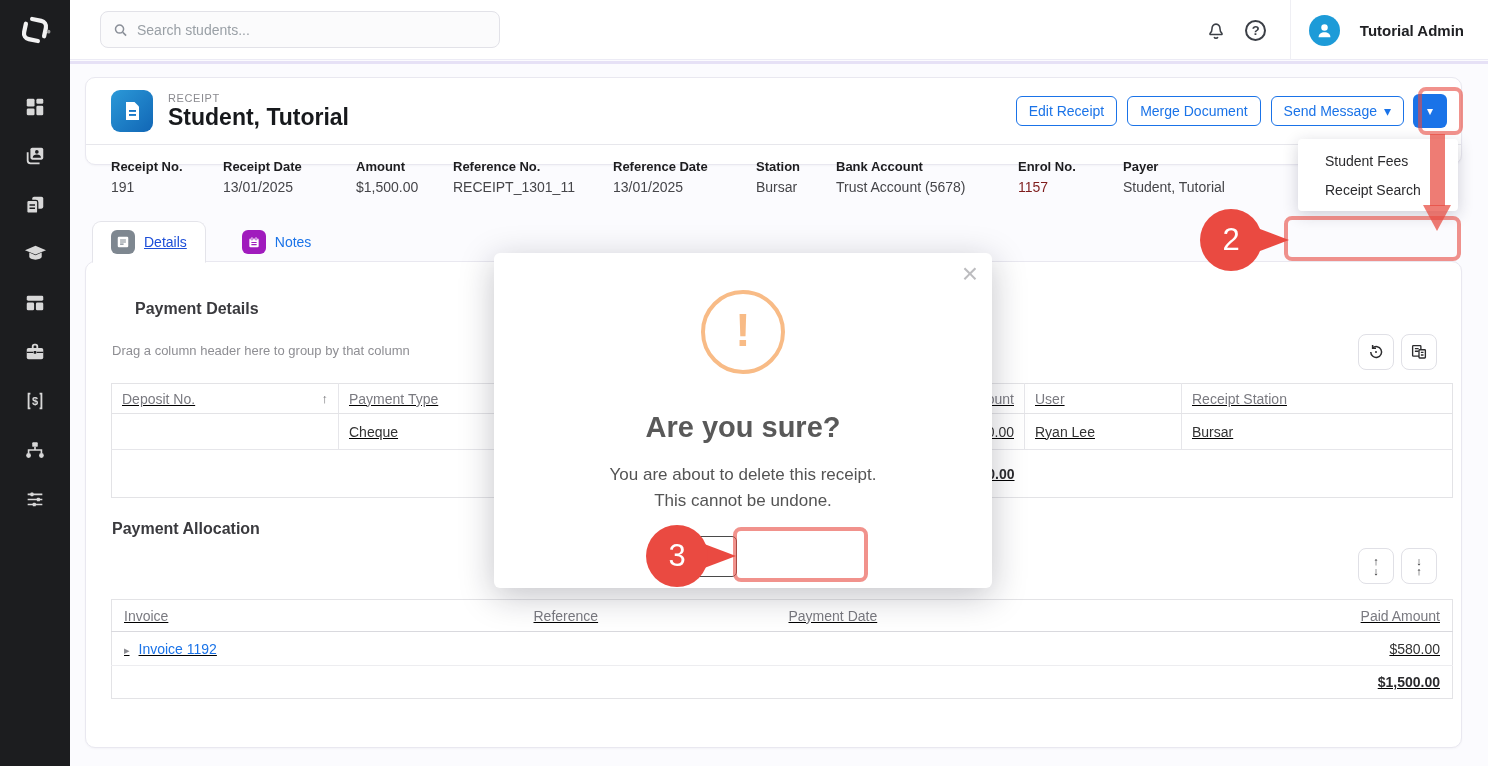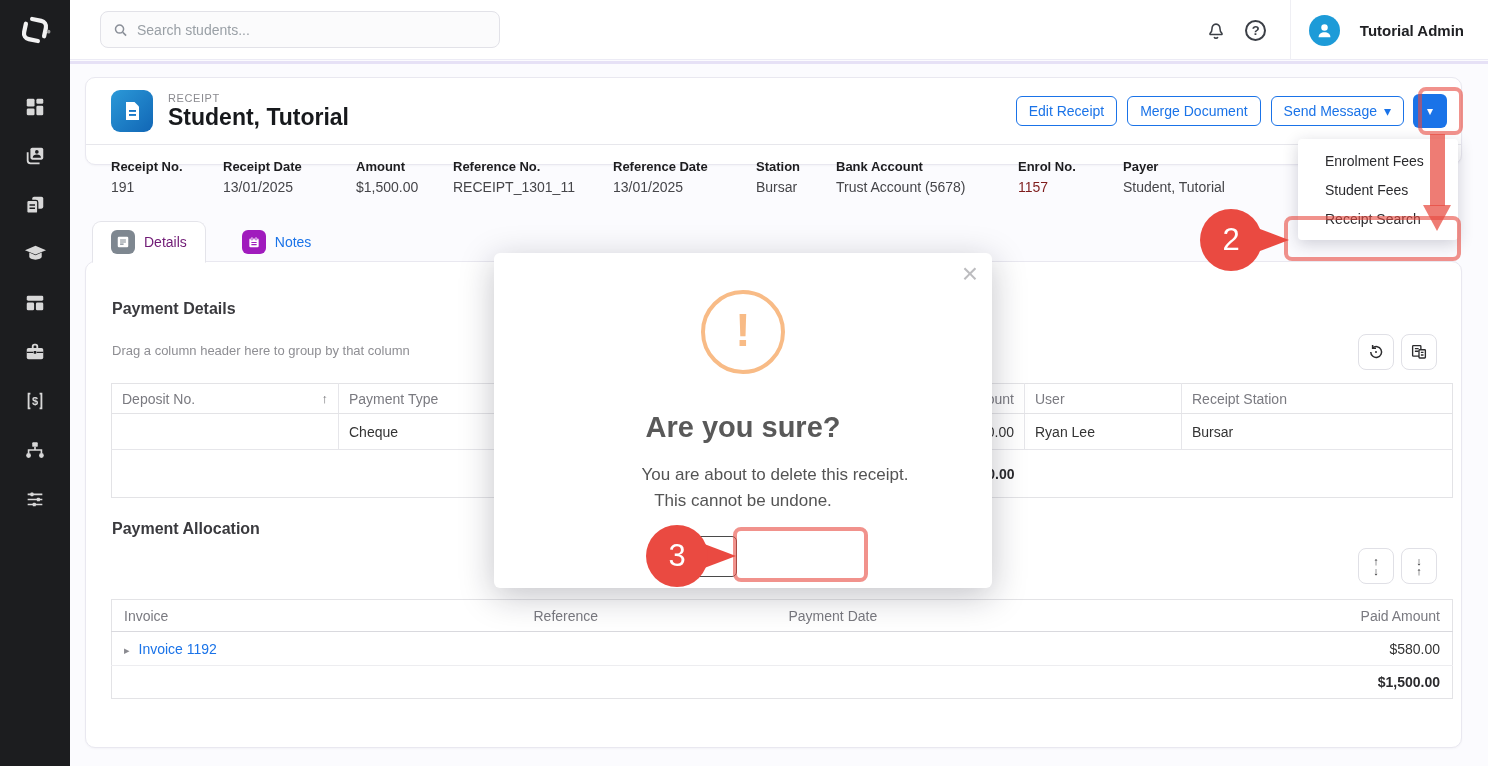--- a/index.html
+++ b/index.html
@@ -38,36 +38,36 @@
   .btn-caret { width:34px; height:34px; margin-left:9px; background:#1a73e8; border:none; border-radius:6px; color:#fff; font-size:12px; cursor:pointer; }
   .summary { display:flex; padding:14px 0 0 25px; }
   .field { display:flex; flex-direction:column; gap:5px; }
   .f-label { font-size:13px; font-weight:700; color:#1d1d1f; }
   .f-value { font-size:14px; color:#454549; }
   .f-link { color:#7f1d1d; cursor:pointer; }
 
   
   .tabs { position:absolute; left:92px; top:221px; display:flex; gap:18px; z-index:3; }
   .tab { height:41px; display:flex; align-items:center; gap:9px; padding:0 18px; font-size:14px; cursor:pointer; }
-  .tab.active { background:#fff; border:1px solid #e4e4ea; border-bottom:1px solid #fff; border-radius:9px 9px 0 0; color:#701a75; height:42px; }
+  .tab.active { background:#fff; border:1px solid #e4e4ea; border-bottom:1px solid #fff; border-radius:9px 9px 0 0; color:#1d4ed8; height:42px;text-decoration:underline; }
   .tab.inactive { color:#1a73e8; }
   .tab-ic { width:24px; height:24px; border-radius:6px; display:flex; align-items:center; justify-content:center; }
 
   
   .panel { position:absolute; left:85px; top:261px; width:1377px; height:487px; z-index:1; }
   .sec-title { position:absolute; left:26px; font-size:16px; font-weight:700; color:#3a3a3e; }
-  .pd-title { top:38px; }
+  .pd-title { top:38px;margin-left:23px; }
   .pd-hint { position:absolute; left:26px; top:81px; font-size:13px; color:#8e8e93; }
   .actions { position:absolute; display:flex; gap:7px; }
   .pd-actions { right:24px; top:72px; }
   .pa-actions { right:24px; top:286px; }
   .sq-btn { width:36px; height:36px; background:#fff; border:1px solid #e0e0e6; border-radius:8px; display:flex; flex-direction:column; align-items:center; justify-content:center; cursor:pointer; color:#2c2c2e; line-height:10px; font-size:11px; }
   .pa-title { top:258px; }
 
-  table { border-collapse:collapse; table-layout:fixed; width:1341px; font-size:14px; }
+  table { border-collapse:collapse; table-layout:fixed; width:1341px; font-size:14px;text-decoration:underline; }
   .grid { position:absolute; left:25px; border:1px solid #e3e3e6; background:#fff; }
   .grid1 { top:121px; }
   .grid2 { top:337px; }
   th { font-weight:400; color:#7a7a80; text-align:left; }
   .grid1 th { height:30px; padding:0 10px; border-bottom:1px solid #e3e3e6; border-right:1px solid #e6e6ea; }
   .grid1 th:last-child, .grid1 td:last-child { border-right:none; }
   .grid1 td { height:36px; padding:0 10px; border-bottom:1px solid #e6e6ea; border-right:1px solid #e6e6ea; color:#333; }
   .grid1 .foot td { height:48px; border:none; font-weight:700; color:#2b2b2e; }
   .num { text-align:right; }
   .sort-arrow { float:right; color:#6f6f74; font-size:13px; }
@@ -83,21 +83,21 @@
   .menu-item { height:29px; display:flex; align-items:center; padding-left:27px; font-size:14px; color:#2b2b2e; cursor:pointer; }
   .menu-item.danger { color:#dd3452; }
 
   
   .modal { position:absolute; left:494px; top:253px; width:498px; height:335px; background:#fff; border-radius:6px; box-shadow:0 8px 34px rgba(20,20,40,.25); z-index:5; }
   .modal-close { position:absolute; right:14px; top:4px; font-size:28px; color:#bcbcbf; cursor:pointer; line-height:1.2; }
   .warn-circle { position:absolute; left:207px; top:37px; width:84px; height:84px; border:4px solid #f8bb86; border-radius:50%; display:flex; align-items:center; justify-content:center; }
   .warn-mark { color:#f8bb86; font-size:46px; font-weight:700; margin-top:-4px; }
   .modal-title { position:absolute; left:0; top:158px; width:100%; text-align:center; font-size:29px; font-weight:700; color:#595959; }
   .modal-line { position:absolute; left:0; width:100%; text-align:center; font-size:17px; color:#545454; }
-  .line1 { top:212px;margin-left:32px; } .line2 { top:238px; }
+  .line1 { top:212px; } .line2 { top:238px; }
   .btn-cancel { position:absolute; left:165px; top:283px; width:78px; height:41px; background:#fff; border:1px solid #4a4a4a; border-radius:5px; cursor:pointer; }
   .btn-confirm { position:absolute; left:250px; top:281px; width:114px; height:41px; background:#1a73e8; border:none; border-radius:5px; color:#fff; font-size:15px; cursor:pointer; font-family:"Liberation Sans",sans-serif; }
 
   
   .ann { position:absolute; z-index:6; pointer-events:none; }
   .ann-box { border:4px solid rgba(232,73,63,.6); border-radius:8px; }
   .box-caret { left:1418px; top:87px; width:45px; height:48px; }
   .box-delete { left:1284px; top:216px; width:177px; height:45px; }
   .box-confirm { left:733px; top:527px; width:135px; height:55px; z-index:7; }
   .arrow-shaft { left:1430px; top:134px; width:15px; height:72px; background:rgba(232,73,63,.72); }
@@ -406,21 +406,20 @@
         <td></td>
             <td></td>
             <td></td>
         <td class="num">$1,500.00</td>
       </tr>
     </tbody>
       </table>
   </div>
 
   <div class="menu">
-    <div class="menu-item">Enrolment Fees</div>
     <div class="menu-item">Student Fees</div>
     <div class="menu-item">Receipt Search</div>
   </div>
 
   <div class="modal">
     <div class="modal-close">×</div>
     <div class="warn-circle">
       <span class="warn-mark">!</span>
     </div>
     <div class="modal-title">Are you sure?</div>

